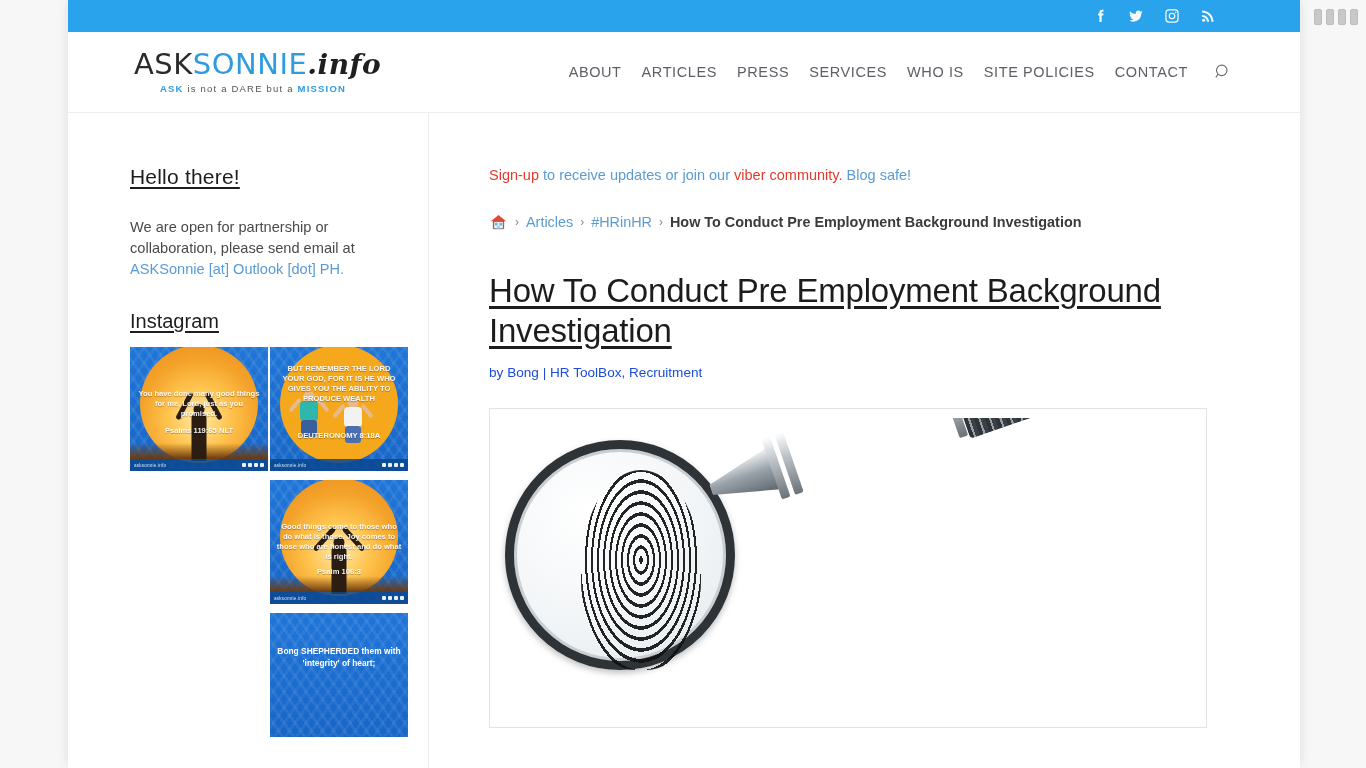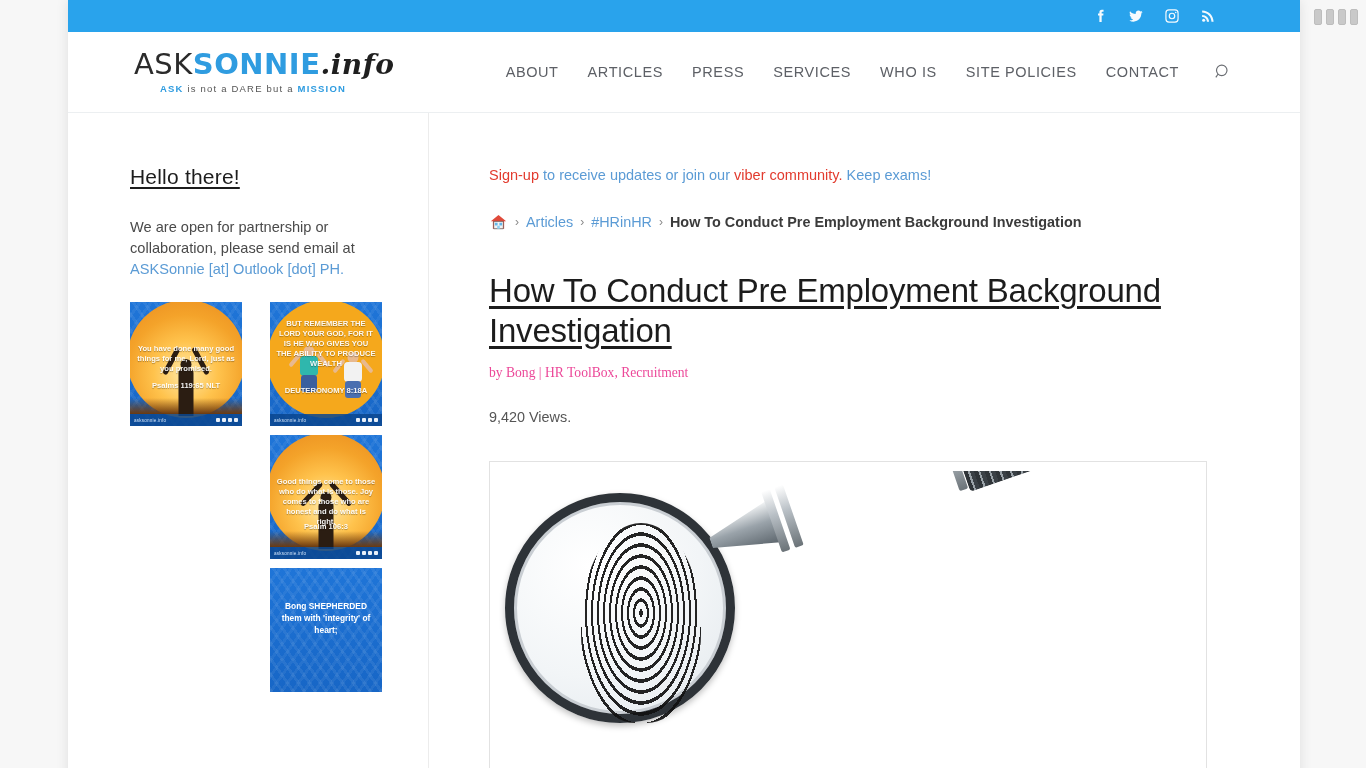--- a/index.html
+++ b/index.html
@@ -43,34 +43,34 @@
     margin-left: 66px; width: 238px; height: 56px;
     display: flex; flex-direction: column; justify-content: center;
     cursor: pointer; user-select: none;
   }
   .logo-main {
     font-family: "DejaVu Sans", sans-serif;
     font-size: 29px; letter-spacing: .5px; line-height: 1;
     white-space: nowrap;
   }
   .logo-ask { color: #2b2b2b; font-weight: 400; }
-  .logo-sonnie { color: #2f9ce0; font-weight: 700; }
+  .logo-sonnie { color: #2f9ce0; font-weight: 400; }
   .logo-info {
     color: #1f1f1f; font-family: "DejaVu Serif", serif;
     font-style: italic; font-weight: 700; font-size: 28px;
   }
   .logo-tag {
     margin-top: 4px; font-size: 9.5px; letter-spacing: 1.2px;
     color: #555; text-align: center; white-space: nowrap;
   }
   .logo-tag .hl { color: #2f9ce0; font-weight: 700; }
 
   .mainnav {
     margin-left: auto; margin-right: 66px;
-    display: flex; align-items: center; gap: 29px;
+    display: flex; align-items: center; gap: 20px;
   }
   .nav-item {
     font-size: 14.5px; letter-spacing: .6px; color: #5d6066;
     text-decoration: none; cursor: pointer; white-space: nowrap;
     font-weight: 400;
   }
   .search-btn {
     margin-left: 4px; width: 22px; height: 22px; cursor: pointer;
     display: flex; align-items: center; justify-content: center;
   }
@@ -98,21 +98,21 @@
     font-size: 20px; color: #1d1d1d; font-weight: 400;
     text-decoration: underline; text-underline-offset: 3px;
     margin: 30px 0 14px 0;
   }
 
   .ig-grid {
     display: grid; grid-template-columns: 129px 129px;
     gap: 9px 11px;
   }
   .ig-tile {
-    width: 112px; height: 124px; position: relative; overflow: hidden;
+    width: 138px; height: 124px; position: relative; overflow: hidden;
     cursor: pointer; background: #1a6fd4;
   }
   .ig-tile .patt {
     position: absolute; inset: 0;
     background:
       repeating-linear-gradient(55deg, rgba(255,255,255,.07) 0 3px, rgba(0,0,0,0) 3px 9px),
       repeating-linear-gradient(-55deg, rgba(255,255,255,.06) 0 3px, rgba(0,0,0,0) 3px 9px),
       linear-gradient(180deg,#1f75d8,#1766c6);
   }
   .ig-tile .sun {
@@ -193,21 +193,21 @@
   .crumb-link { color: #5b9bd5; text-decoration: none; cursor: pointer; }
   .crumb-sep { color: #8a8a8a; font-size: 12px; }
   .crumb-cur { font-weight: 700; color: #3b3b3b; }
 
   .post-title {
     font-size: 33px; line-height: 40px; font-weight: 400;
     color: #1c1c1c; margin: 0 0 14px 0; letter-spacing: -.2px;
     text-decoration: underline; text-underline-offset: 4px;
     max-width: 745px; cursor: pointer;
   }
-  .post-meta { font-size: 13.6px; color: #ec4899; margin: 0 0 28px 0; font-family: Liberation Serif, serif; }
+  .post-meta { font-size: 13.6px; color: #1d4ed8; margin: 0 0 28px 0; }
   .post-views { font-size: 14.4px; color: #555; margin: 0 0 36px 0; }
 
   .post-lead {
     font-size: 17.2px; line-height: 27px; color: #2b2b2b;
     text-decoration: underline; text-underline-offset: 3px;
     max-width: 740px; margin: 0 0 46px 0;
   }
 
   .figure-box {
     width: 718px; border: 1px solid #e2e2e2; padding: 9px;
@@ -322,20 +322,21 @@
     </div>
 
     <div class="body-row">
 
       <aside class="sidebar">
         <h3 class="side-h">Hello there!</h3>
 
 
         <p class="side-p"><span>We are open for partnership or collaboration, please send email at </span><a class="side-link" href="#">ASKSonnie [at] Outlook [dot] PH.</a></p>
 
+        <h3 class="side-h2">Instagram</h3>
 
         <div class="ig-grid">
 
           <div class="ig-tile">
             <div class="patt"></div>
             <div class="sun sun-gold"></div>
             <div class="ground"></div>
             <div class="fig">
               <div class="arm l"></div>
                 <div class="arm r"></div>
@@ -417,41 +418,40 @@
               <div class="patt"></div>
               <div class="ig-cap plain">Bong SHEPHERDED them with 'integrity' of heart;</div>
             </div>
           </div>
 
         </div>
       </aside>
 
       <main class="content">
 
-        <p class="notice"><span class="red">Sign-up</span><span class="blue"> to receive updates or join our </span><span class="red">viber community</span><span class="red">. </span><span class="blue">Keep exams!</span></p>
+        <p class="notice"><span class="red">Sign-up</span><span class="blue"> to receive updates or join our </span><span class="red">viber community</span><span class="red">. </span><span class="blue">Blog safe!</span></p>
 
         <div class="breadcrumb">
           <svg class="home-ico" viewBox="0 0 24 24">
             <path d="M12 2.5 1.8 11h2.7v10h15V11h2.7z" fill="#e04a3a"></path>
             <path d="M5.6 11.2h12.8V21H5.6z" fill="#f2f2f2" stroke="#444" stroke-width=".8"></path>
             <rect x="7.2" y="13" width="3.6" height="3.6" fill="#63b6e8"></rect>
             <rect x="13.2" y="13" width="3.6" height="3.6" fill="#63b6e8"></rect>
             <rect x="10.3" y="17" width="3.4" height="4" fill="#8bd1f5"></rect>
           </svg>
           <span class="crumb-sep">›</span>
           <a class="crumb-link" href="#">Articles</a>
           <span class="crumb-sep">›</span>
           <a class="crumb-link" href="#">#HRinHR</a>
           <span class="crumb-sep">›</span>
           <span class="crumb-cur">How To Conduct Pre Employment Background Investigation</span>
         </div>
 
         <h1 class="post-title">How To Conduct Pre Employment Background Investigation</h1>
         <p class="post-meta">by Bong | HR ToolBox, Recruitment</p>
-        <p class="post-views">9,420 Views.</p>
 
         <div class="figure-box">
           <div class="photo">
             <div class="mg-lens"></div>
             <div class="fingerprint"></div>
             <div class="mg-handle">
               <div class="mg-neck"></div>
               <div class="mg-ring1"></div>
               <div class="mg-ring2"></div>
               <div class="mg-wood"></div>

